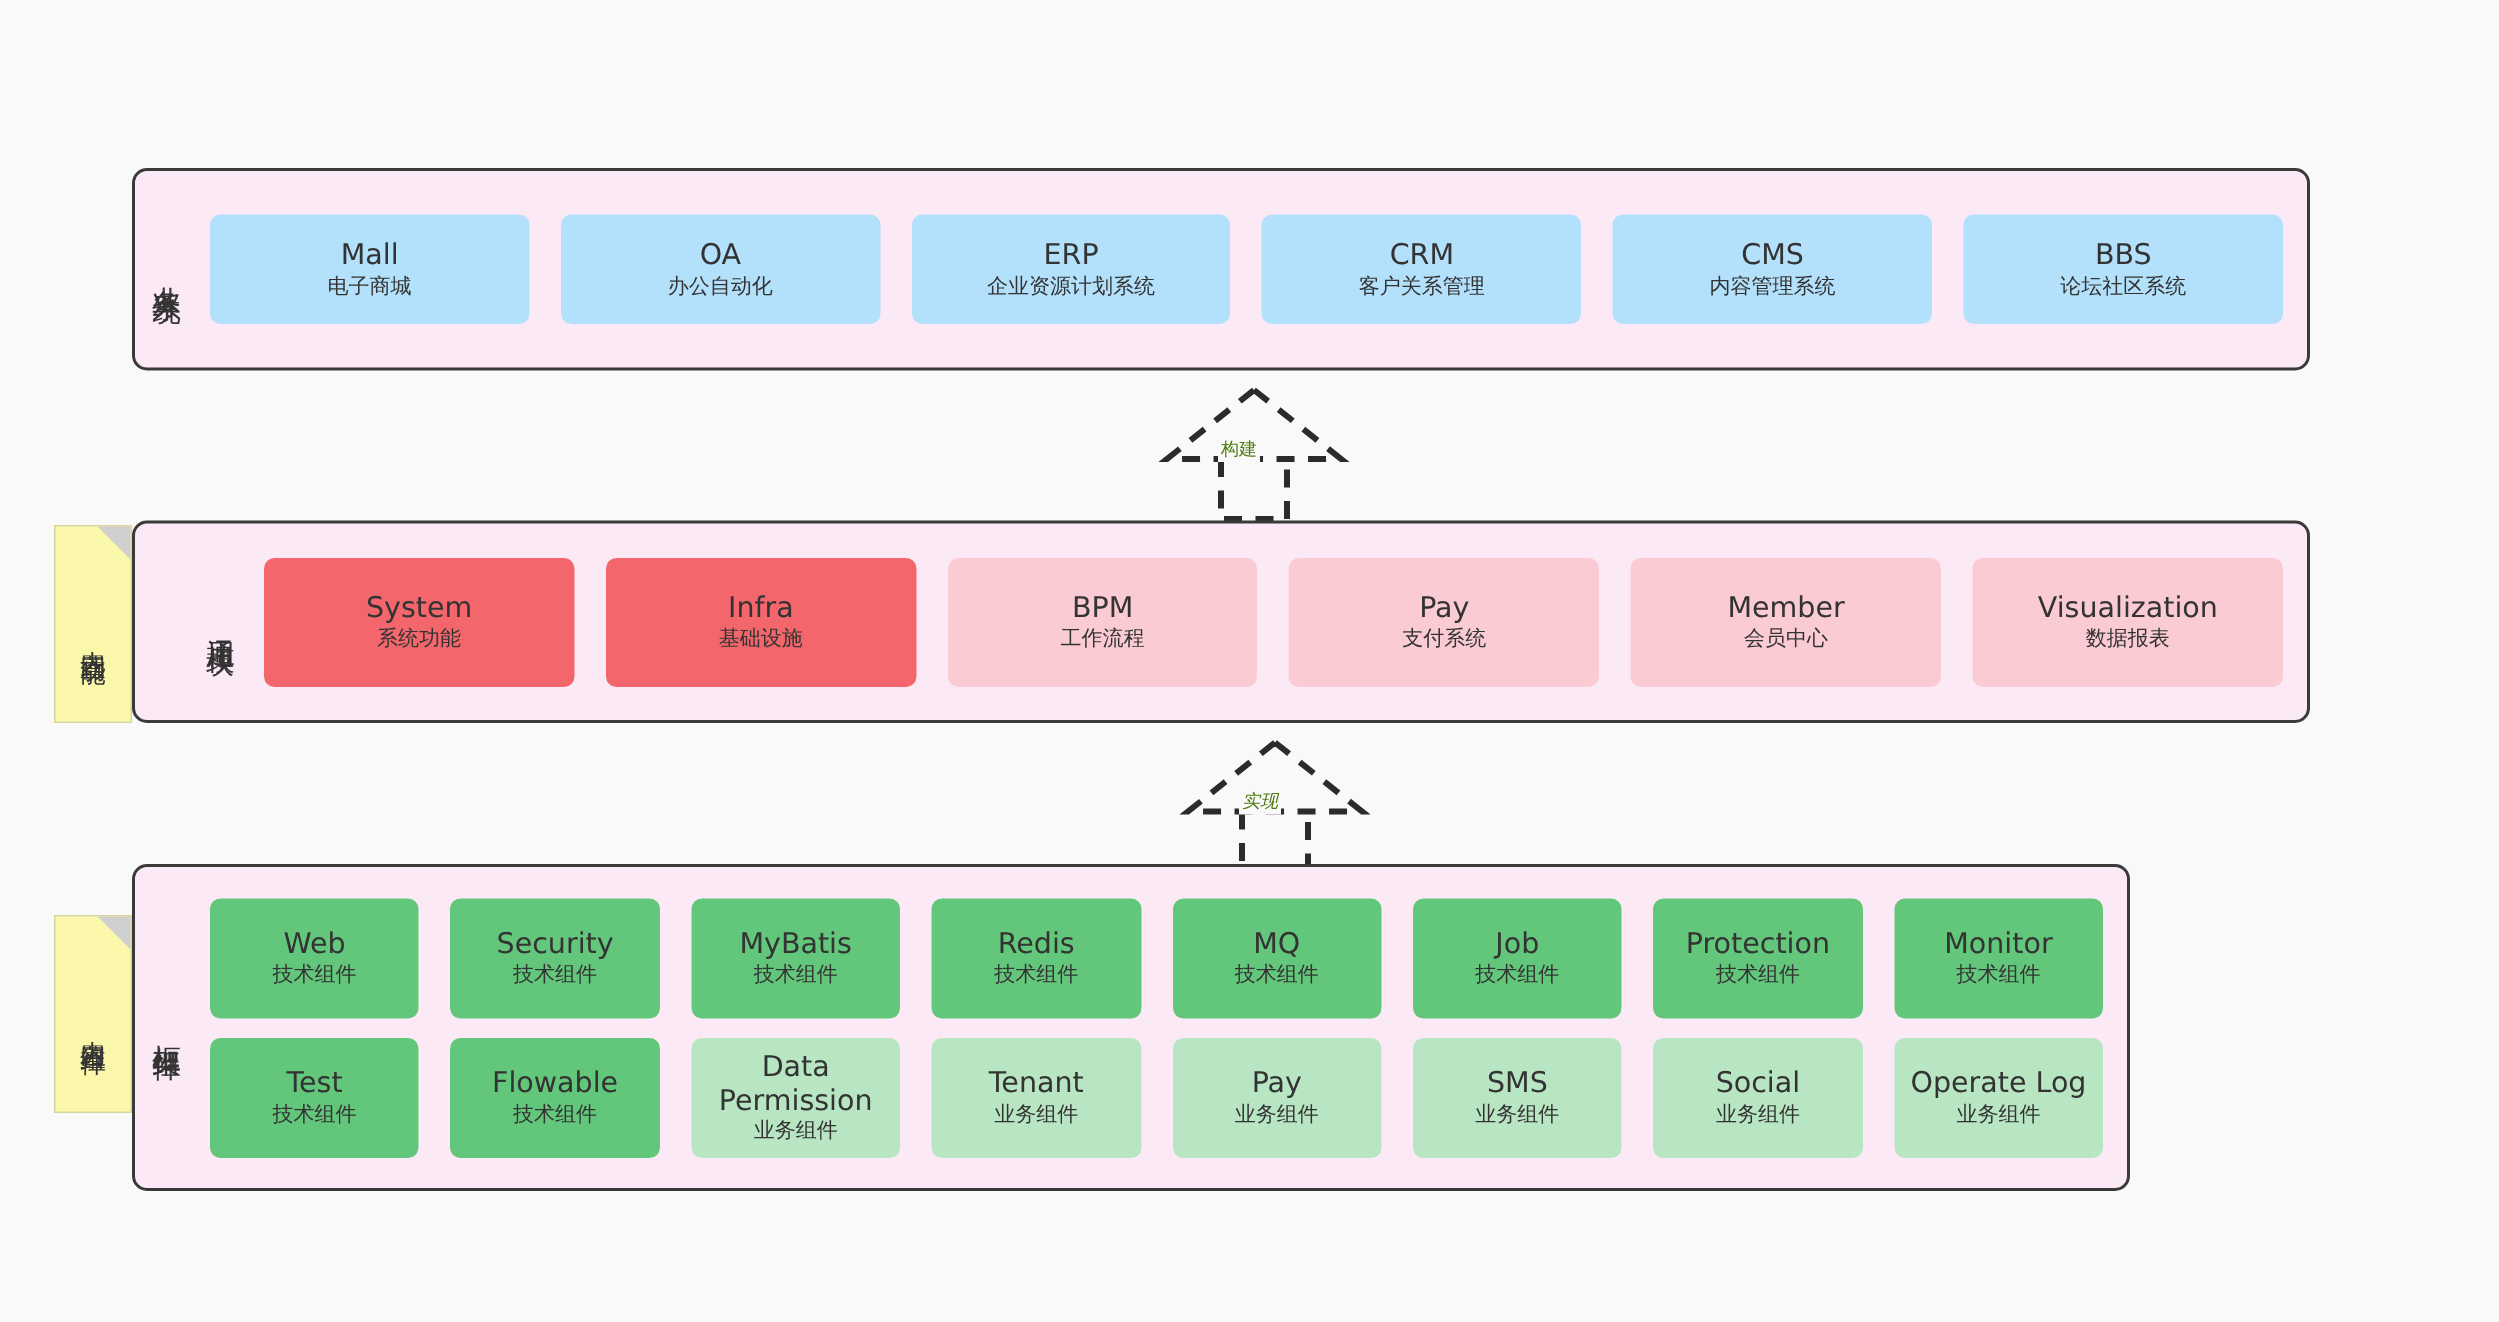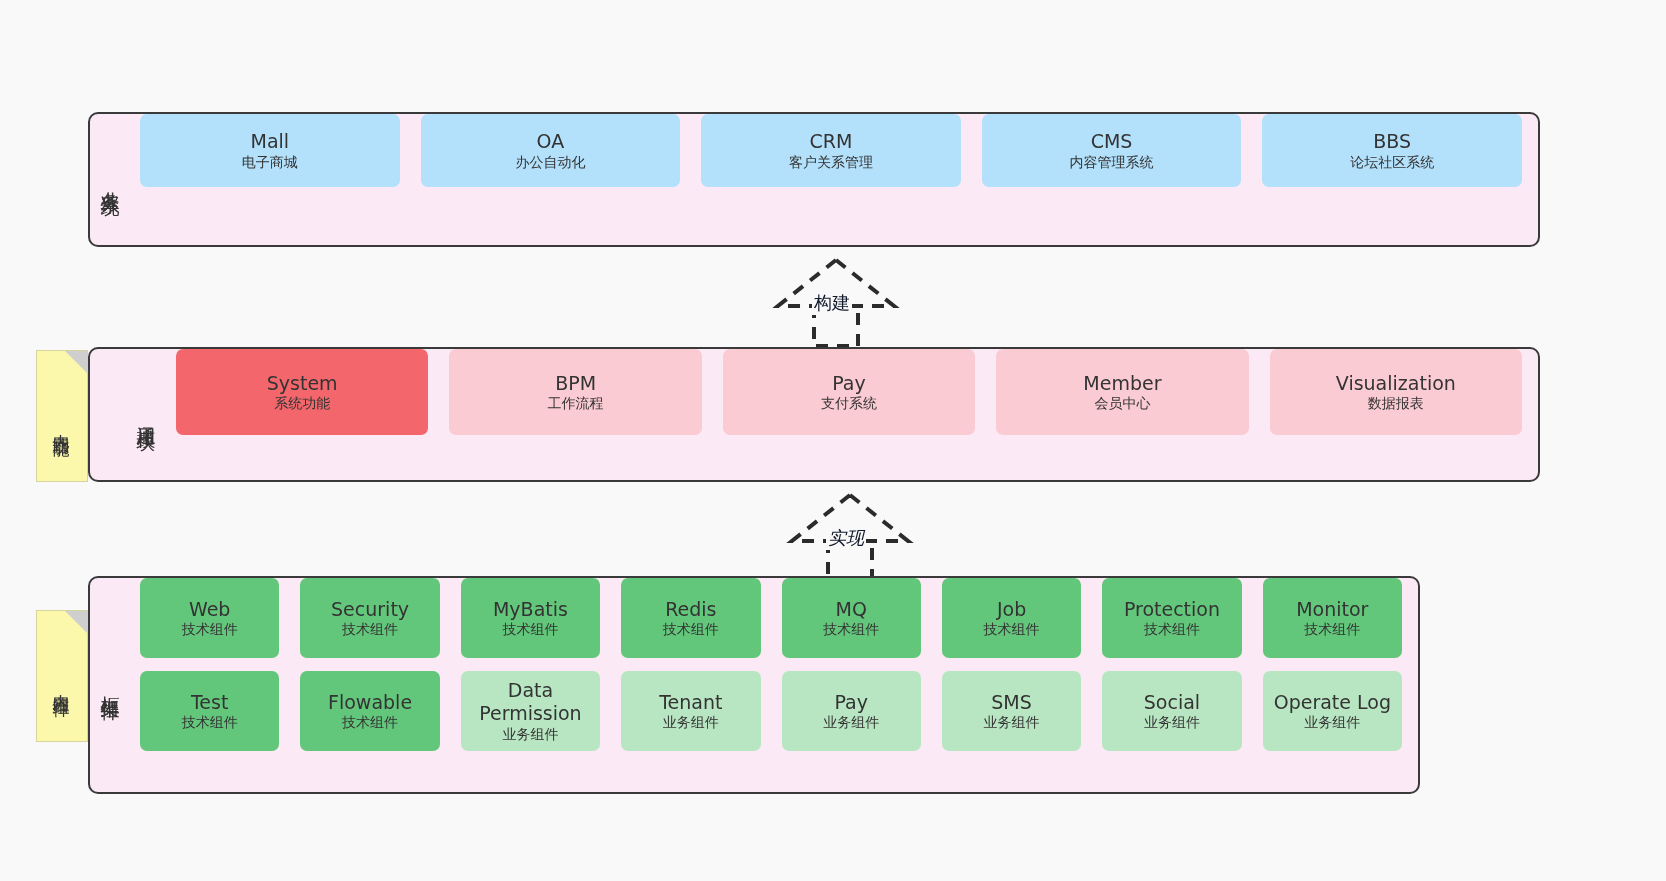--- a/index.html
+++ b/index.html
@@ -39,20 +39,21 @@
     letter-spacing: 2px;
     font-size: 19px;
     color: #333333;
     padding: 4px 0;
     white-space: nowrap;
   }
   .layer-body {
     flex: 1 1 auto;
     display: flex;
     flex-direction: column;
+    justify-content: center;
     gap: 13px;
     padding: 0 16px 0 8px;
   }
   .row {
     display: flex;
     flex-direction: row;
     gap: 21px;
   }
   .cell {
     flex: 1 1 0;
@@ -111,22 +112,22 @@
     border-top: 22px solid #cfcfcf;
   }
   #note-functions  { left: 36px; top: 350px; width: 52px; height: 132px; }
   #note-components { left: 36px; top: 610px; width: 52px; height: 132px; }
 
   
   .connector { position: absolute; }
   .connector svg { display: block; overflow: visible; }
   .connector-label {
     position: absolute;
-    font-size: 18px;
-    color: #0f172a;
+    font-size: 12px;
+    color: #4d7c0f;
     background: #f9f9f9;
     padding: 0 2px;
     white-space: nowrap;
   }
   #conn-build  { left: 756px; top: 258px; width: 160px; height: 90px; }
   #conn-build .connector-label  { left: 56px; top: 33px; }
   #conn-impl   { left: 770px; top: 493px; width: 160px; height: 90px; font-style: italic; }
   #conn-impl .connector-label   { left: 56px; top: 33px; }
 </style>
 </head>
@@ -140,20 +141,24 @@
       <div class="row">
         <div class="cell c-blue">
           <span class="en">Mall</span>
           <span class="cn">电子商城</span>
         </div>
         <div class="cell c-blue">
           <span class="en">OA</span>
           <span class="cn">办公自动化</span>
         </div>
         <div class="cell c-blue">
+          <span class="en">ERP</span>
+          <span class="cn">企业资源计划系统</span>
+        </div>
+        <div class="cell c-blue">
           <span class="en">CRM</span>
           <span class="cn">客户关系管理</span>
         </div>
         <div class="cell c-blue">
           <span class="en">CMS</span>
           <span class="cn">内容管理系统</span>
         </div>
         <div class="cell c-blue">
           <span class="en">BBS</span>
           <span class="cn">论坛社区系统</span>
@@ -173,20 +178,24 @@
   </div>
 
   <div class="layer" id="layer-module">
     <div class="layer-title">通用模块</div>
     <div class="layer-body">
       <div class="row">
         <div class="cell c-red">
           <span class="en">System</span>
           <span class="cn">系统功能</span>
         </div>
+        <div class="cell c-red">
+          <span class="en">Infra</span>
+          <span class="cn">基础设施</span>
+        </div>
         <div class="cell c-pink">
           <span class="en">BPM</span>
           <span class="cn">工作流程</span>
         </div>
         <div class="cell c-pink">
           <span class="en">Pay</span>
           <span class="cn">支付系统</span>
         </div>
         <div class="cell c-pink">
           <span class="en">Member</span>

